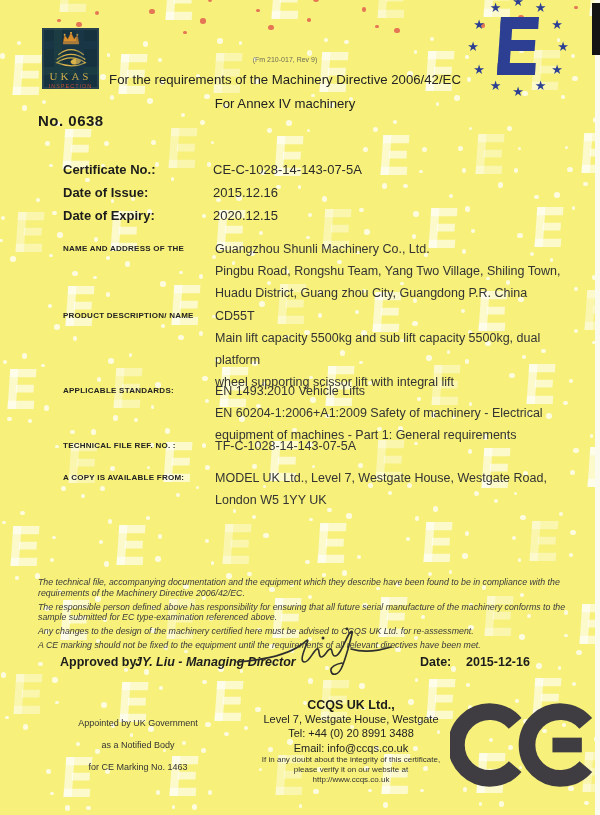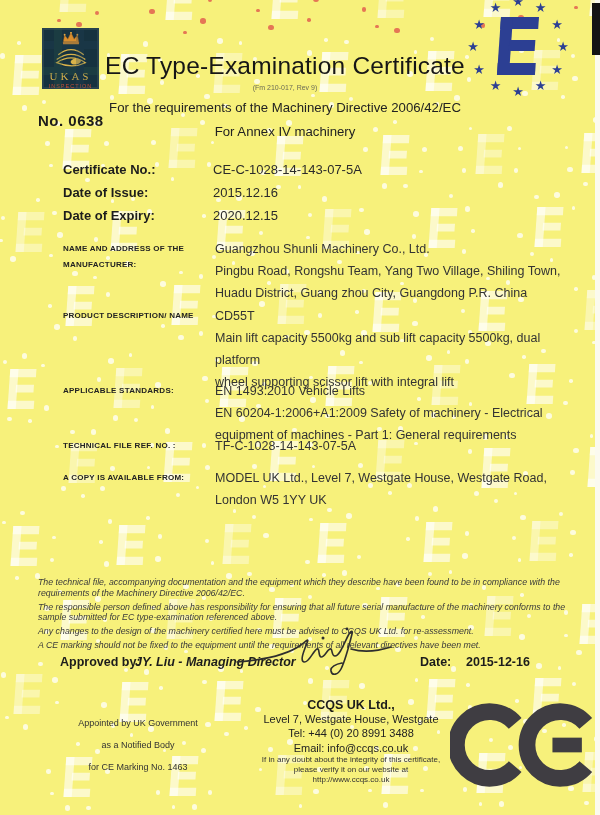--- a/index.html
+++ b/index.html
@@ -626,21 +626,20 @@
         <path d="M4 17 Q22 4 40 17" fill="none" stroke="#d9b34a" stroke-width="1.6"></path>
         <path d="M4 21 Q22 9 40 21 Q24 29 4 21 Z" fill="none" stroke="#d9b34a" stroke-width="1.6"></path>
         <ellipse cx="28" cy="19.5" rx="6.5" ry="3.8" fill="#d9b34a" transform="rotate(-8 28 19.5)"></ellipse>
       </svg>
       <div class="ukas-word">UKAS</div>
       <div class="ukas-sub">INSPECTION</div>
     </div>
     <div class="abs cert-no-badge">No. 0638</div>
 
     <div class="abs header-block">
-      <div class="title">EC Type-Examination Certificate</div>
       <div class="form-ref">(Fm 210-017, Rev 9)</div>
       <div class="subtitle1">For the requirements of the Machinery Directive 2006/42/EC</div>
       <div class="subtitle2">For Annex IV machinery</div>
     </div>
 
     <div class="abs eu-emblem" id="eu-emblem">
       <svg width="46" height="58" viewBox="0 0 46 58" style="position:absolute;left:43px;top:21px">
         <g fill="#2c3f93" transform="skewX(-4)">
           <rect x="6" y="0" width="38" height="12"></rect>
           <rect x="6" y="0" width="12" height="58"></rect>
@@ -671,21 +670,20 @@
       <div class="field-value">2015.12.16</div>
     </div>
     <div class="abs field-row" style="top:208px">
       <div class="field-label">Date of Expiry:</div>
       <div class="field-value">2020.12.15</div>
     </div>
 
     <div class="abs section" style="top:238px">
       <div class="sec-label">
           <div>NAME AND ADDRESS OF THE</div>
-          <div>MANUFACTURER:</div>
         </div>
       <div class="sec-value">
           <div>Guangzhou Shunli Machinery Co., Ltd.</div>
           <div>Pingbu Road, Rongshu Team, Yang Two Village, Shiling Town,</div>
           <div>Huadu District, Guang zhou City, Guangdong P.R. China</div>
         </div>
     </div>
     <div class="abs section" style="top:305px">
       <div class="sec-label">
           <div>PRODUCT DESCRIPTION/ NAME</div>

